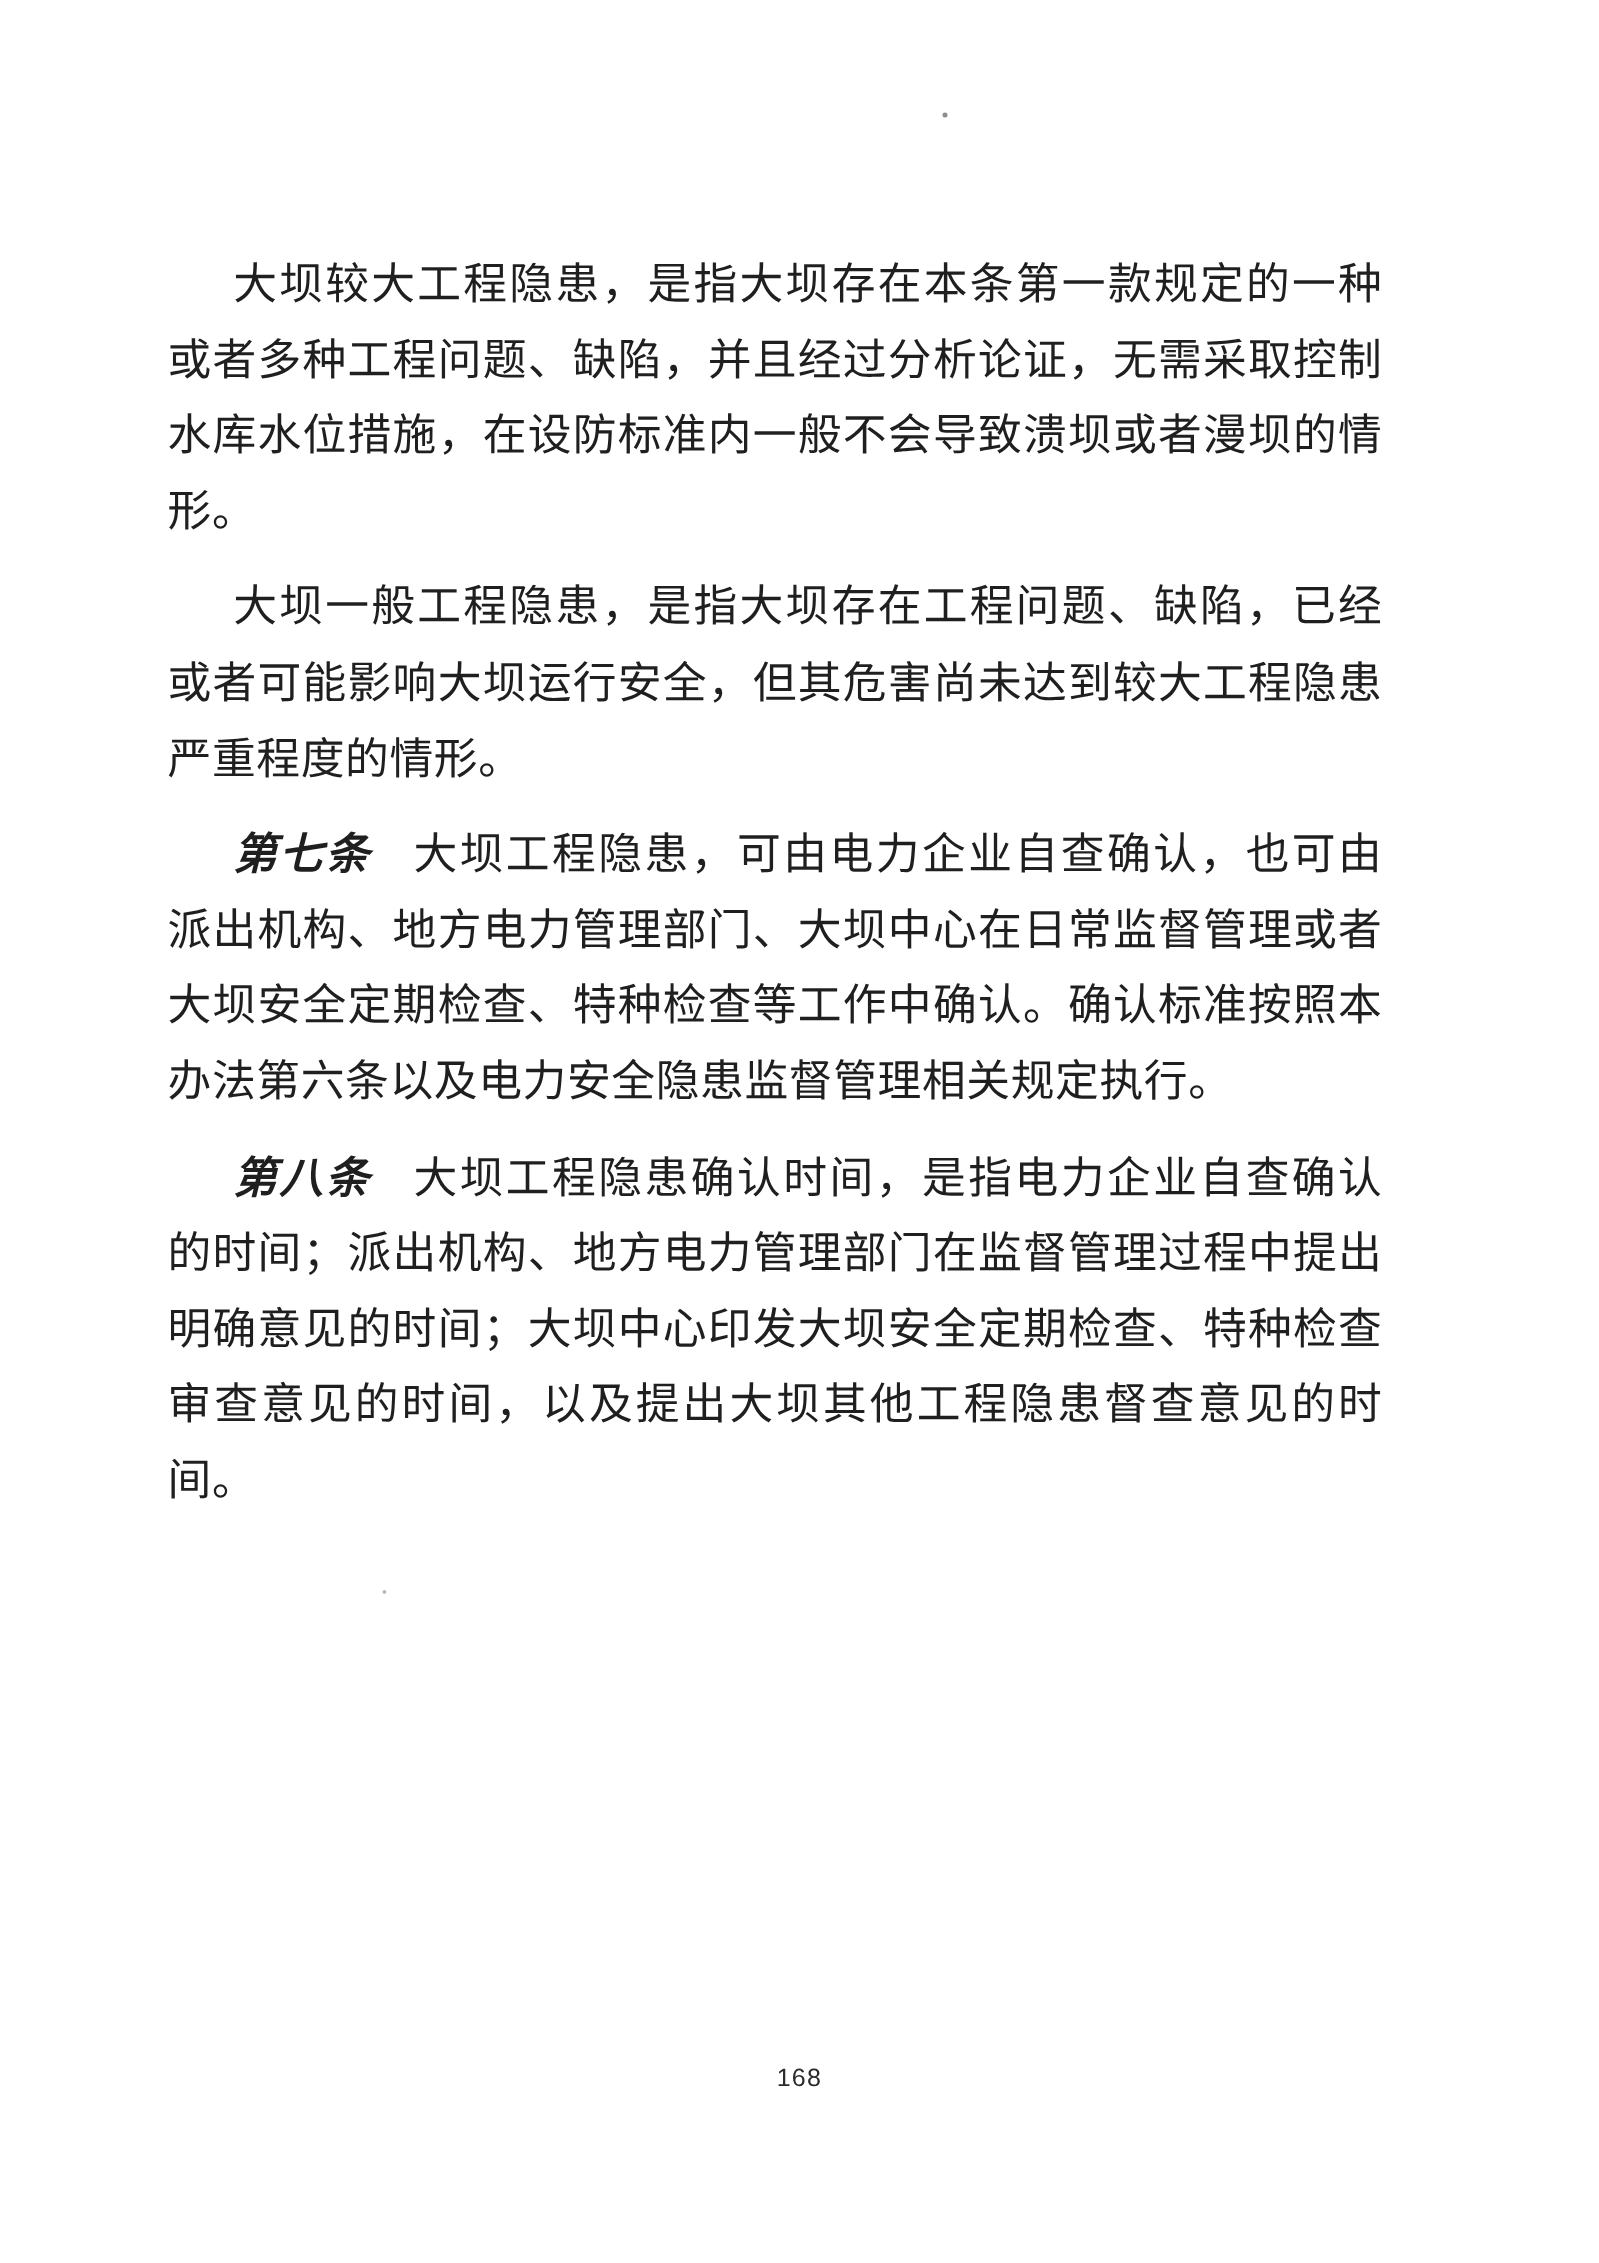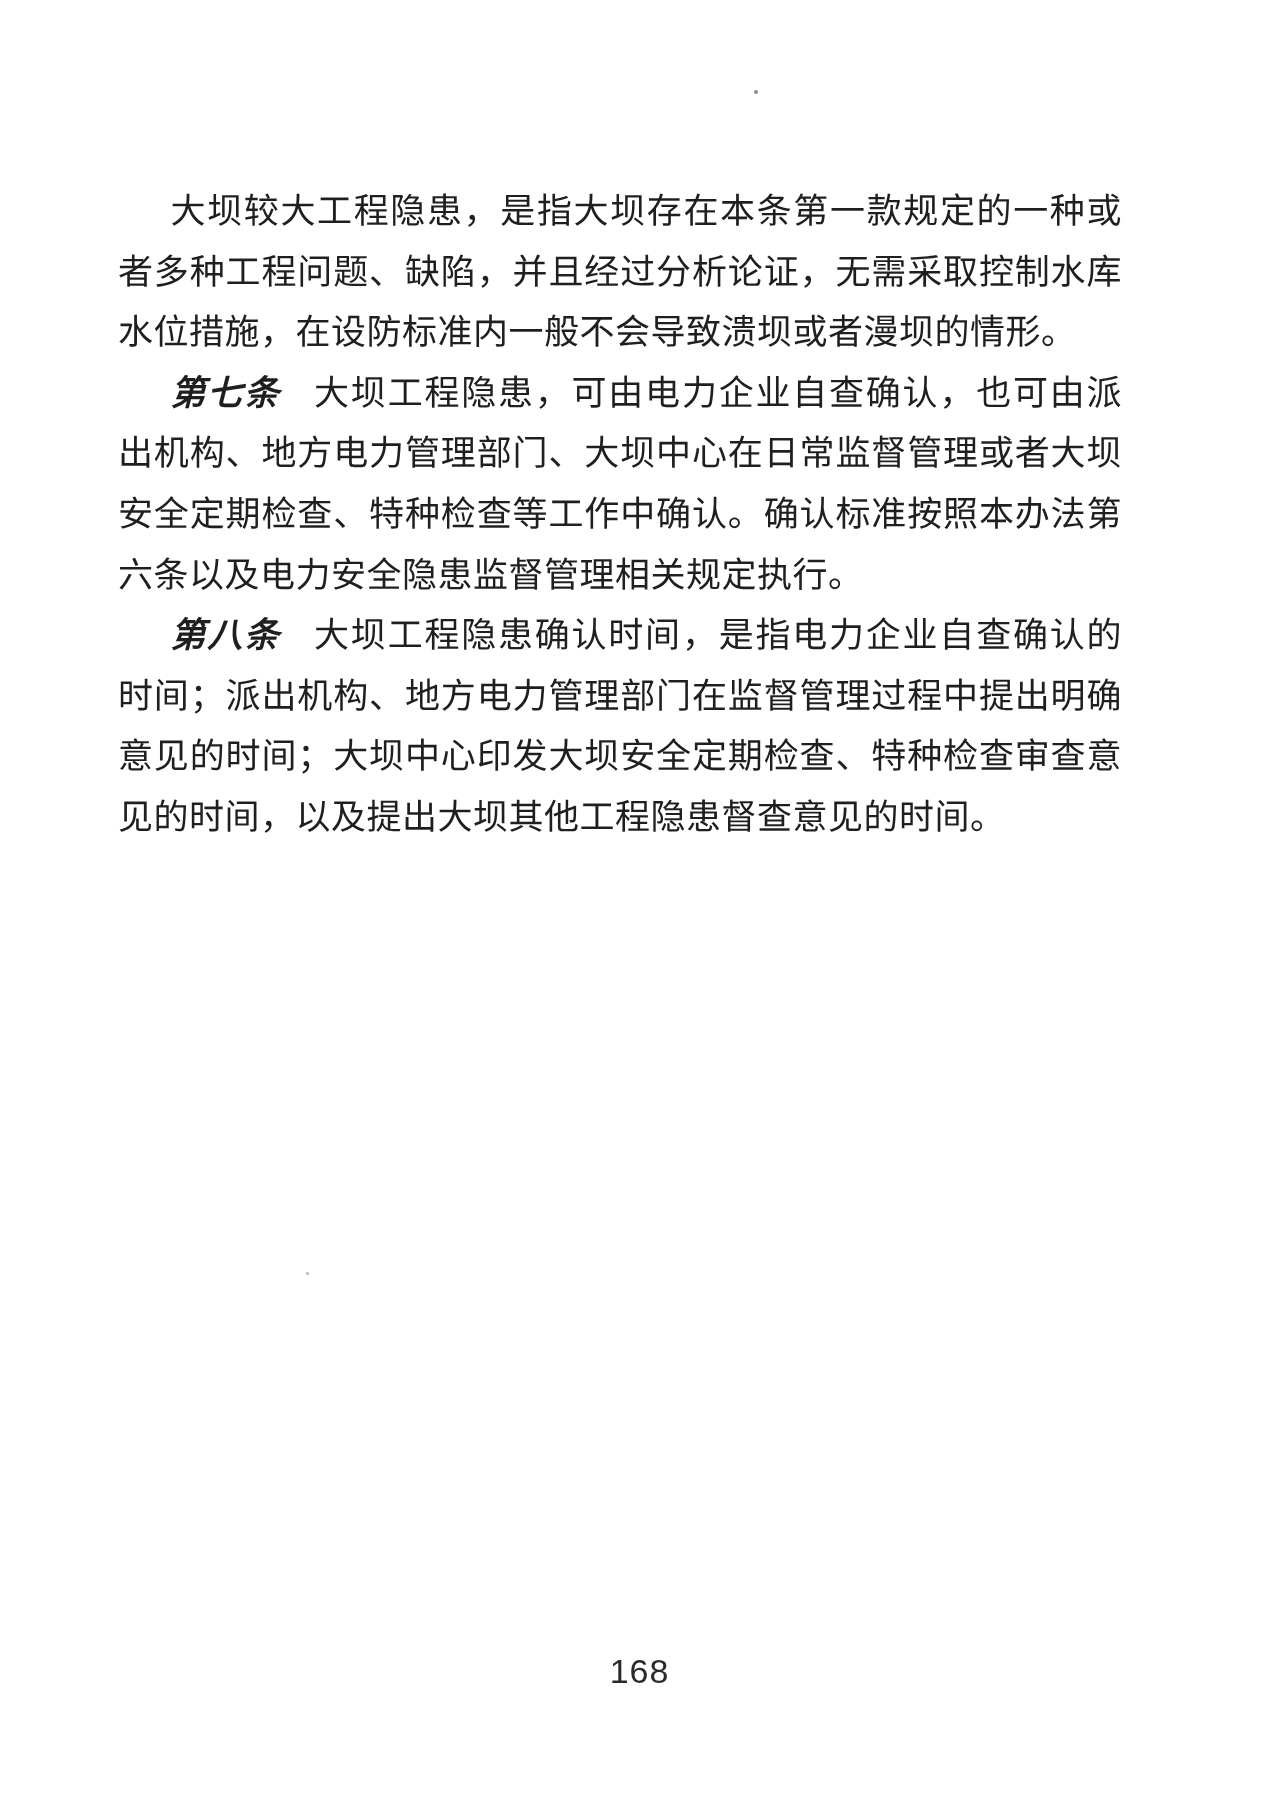--- a/index.html
+++ b/index.html
@@ -20,40 +20,40 @@
     top: 182px;
     width: 1004px;
     font-size: 35px;
     line-height: 60.6px;
     text-align: justify;
     text-justify: inter-ideograph;
     letter-spacing: 0.5px;
   }
 
   .para {
-    margin: 0;
+    margin: 16px;
     padding: 0;
     text-indent: 1.5em;
   }
 
   .article-term {
     font-weight: 700;
     margin-right: 0.95em;
     font-style: italic;
   }
   .article-term:empty { display: none; }
 
   .page-number {
     position: absolute;
     top: 1652px;
     left: 0;
     width: 100%;
     text-align: center;
     font-family: "Liberation Sans", sans-serif;
-    font-size: 34px;
+    font-size: 20px;
     color: #2a2a2a;
     letter-spacing: 1px;
   }
 
   .scan-speck {
     position: absolute;
     border-radius: 50%;
     background: #8d8d8d;
   }
   .speck-top { left: 754px; top: 90px; width: 4px; height: 4px; }
@@ -64,20 +64,21 @@
 
 <div class="page">
 
   <span class="scan-speck speck-top"></span>
   <span class="scan-speck speck-mid"></span>
 
   <div class="text-block">
 
     <p class="para"><span>大坝较大工程隐患，是指大坝存在本条第一款规定的一种或者多种工程问题、缺陷，并且经过分析论证，无需采取控制水库水位措施，在设防标准内一般不会导致溃坝或者漫坝的情形。</span></p>
 
+    <p class="para"><span>大坝一般工程隐患，是指大坝存在工程问题、缺陷，已经或者可能影响大坝运行安全，但其危害尚未达到较大工程隐患严重程度的情形。</span></p>
 
     <p class="para"><span class="article-term">第七条</span><span>大坝工程隐患，可由电力企业自查确认，也可由派出机构、地方电力管理部门、大坝中心在日常监督管理或者大坝安全定期检查、特种检查等工作中确认。确认标准按照本办法第六条以及电力安全隐患监督管理相关规定执行。</span></p>
 
     <p class="para"><span class="article-term">第八条</span><span>大坝工程隐患确认时间，是指电力企业自查确认的时间；派出机构、地方电力管理部门在监督管理过程中提出明确意见的时间；大坝中心印发大坝安全定期检查、特种检查审查意见的时间，以及提出大坝其他工程隐患督查意见的时间。</span></p>
 
 
 
   </div>
 
   <div class="page-number">168</div>

